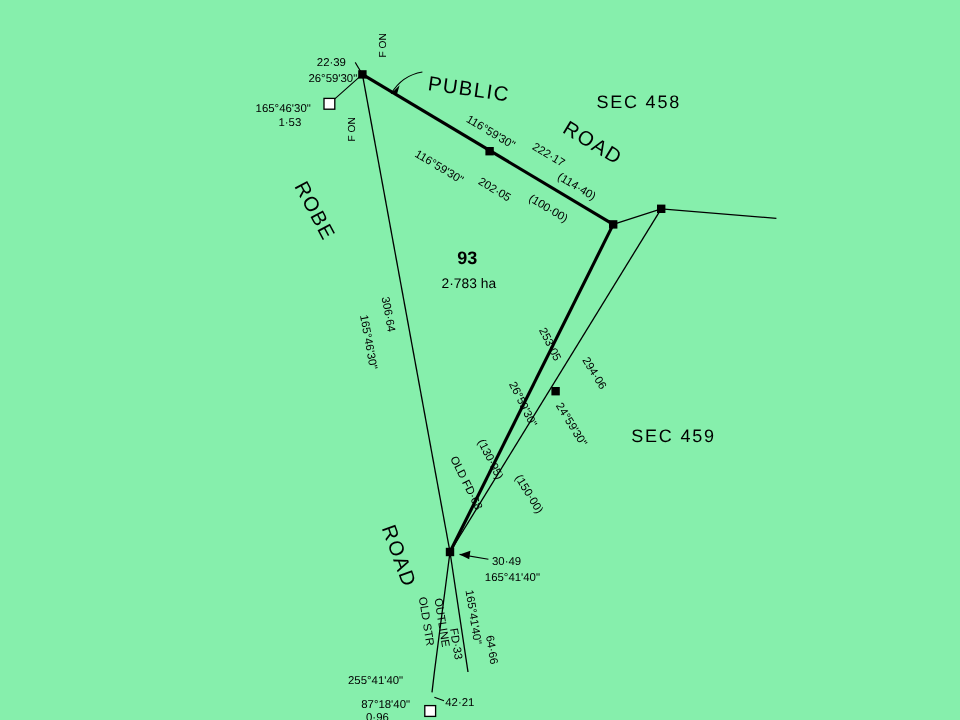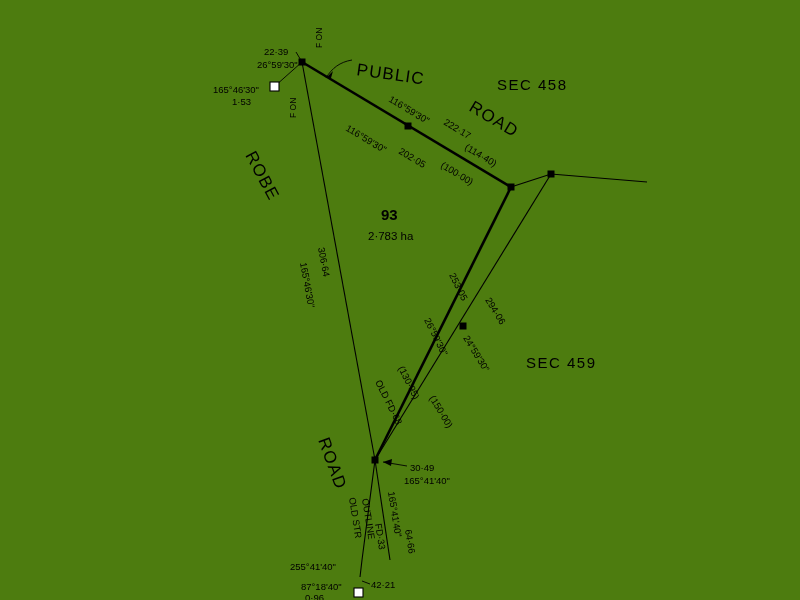--- a/index.html
+++ b/index.html
@@ -4,21 +4,21 @@
 <style>
   html, body {
     margin: 0;
     padding: 0;
     background: #ffffff;
   }
   #page {
     position: relative;
     width: 800px;
     height: 600px;
-    background: #4d7c0f;
+    background: #86efac;
     overflow: hidden;
     font-family: "Liberation Sans", sans-serif;
     color: #000000;
   }
   svg.plan {
     position: absolute;
     left: 0;
     top: 0;
     width: 800px;
     height: 600px;

